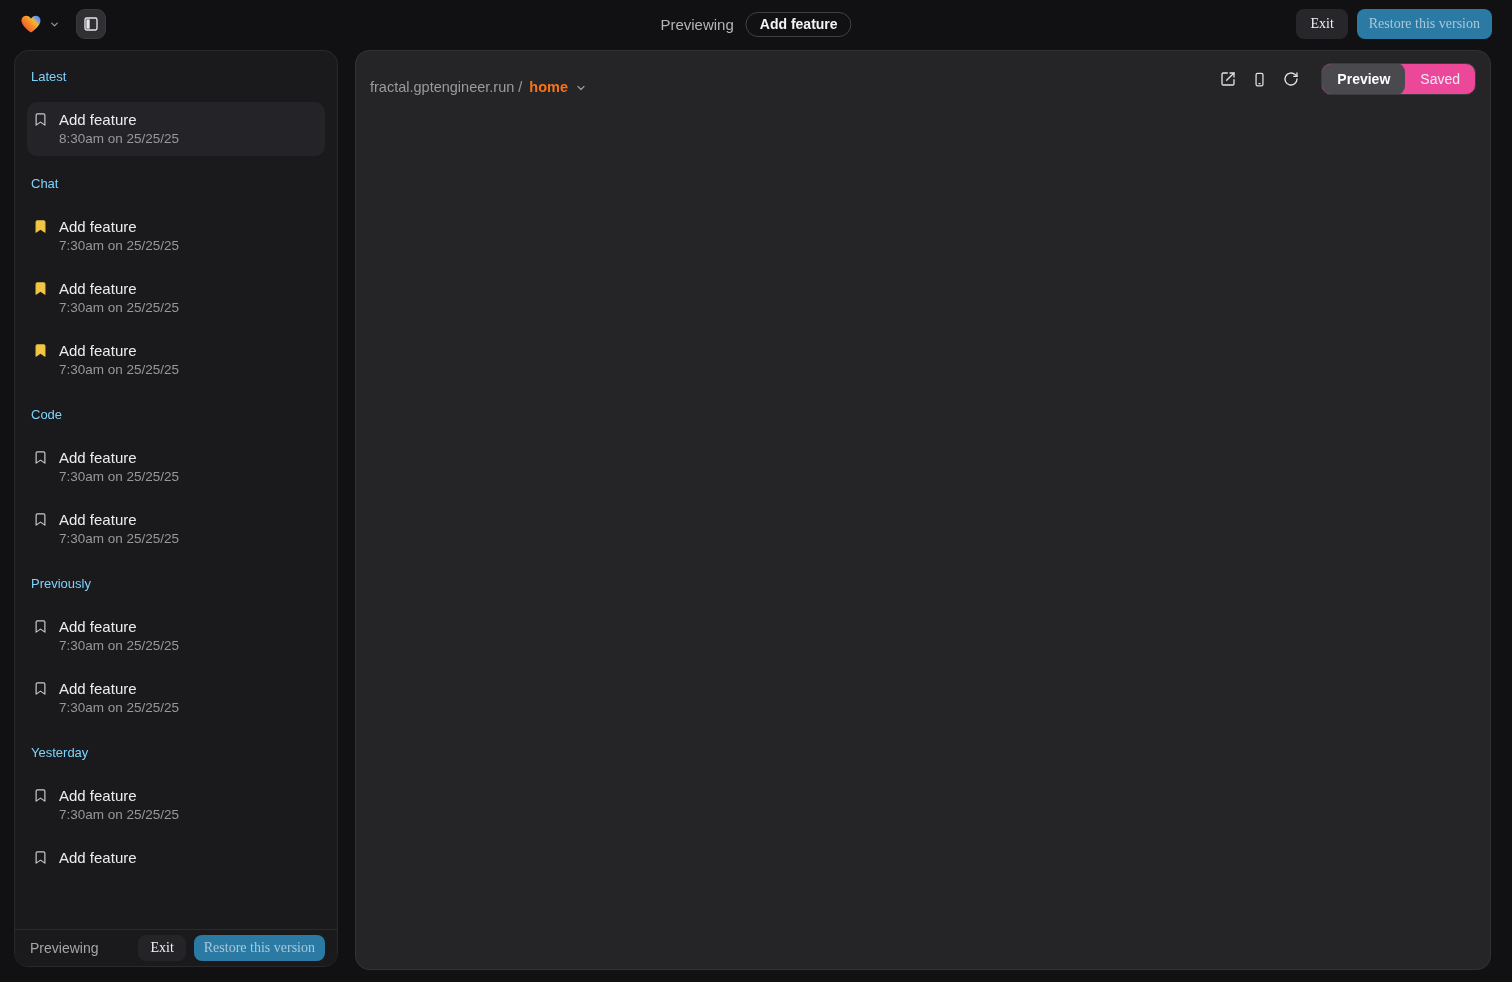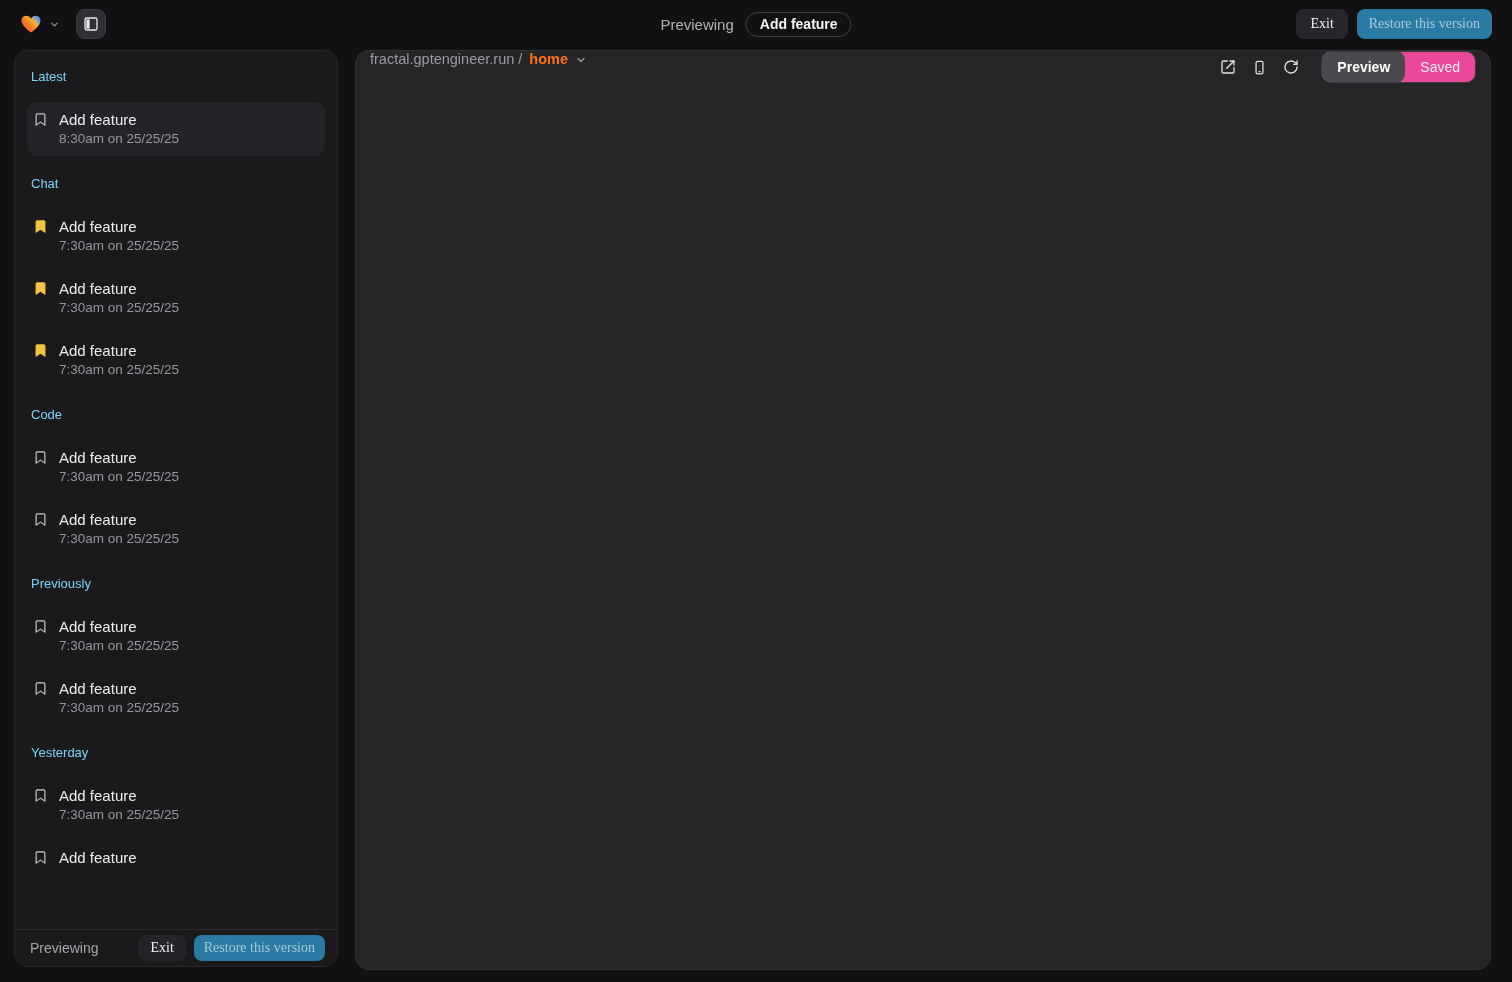--- a/index.html
+++ b/index.html
@@ -77,21 +77,21 @@
   .btn-sm-exit { background:#242428; color:#f2f2f4; padding:6px 12px; }
   .btn-sm-restore { background:#2b7aa4; color:#a9c8da; padding:6px 10px; }
 
   
   .preview-panel {
     position:absolute; left:355px; top:50px; width:1136px; height:920px;
     background:#252528; border:1px solid #323236; border-radius:14px;
     display:flex; flex-direction:column;
   }
   .preview-header {
-    height:44px; flex:0 0 44px; display:flex; align-items:flex-start; padding:0 14px;
+    height:44px; flex:0 0 44px; display:flex; align-items:flex-end; padding:0 14px;
   }
   .url-bar { display:flex; align-items:center; gap:7px; font-size:14.5px; cursor:pointer; }
   .url-prefix { color:#9a9a9f; }
   .url-page { color:#f97316; font-weight:600; }
   .url-chevron { color:#9a9a9f; margin-top:2px; }
   .preview-actions { margin-left:auto; display:flex; align-items:center; gap:16px; }
   .icon-btn { background:none; border:none; padding:0; cursor:pointer; color:#e2e2e5; }
   .view-tabs {
     display:flex; align-items:center; border:1px solid #3b3b40; border-radius:10px;
     background:#ec4899; margin-left:6px; overflow:hidden; height:32px;

